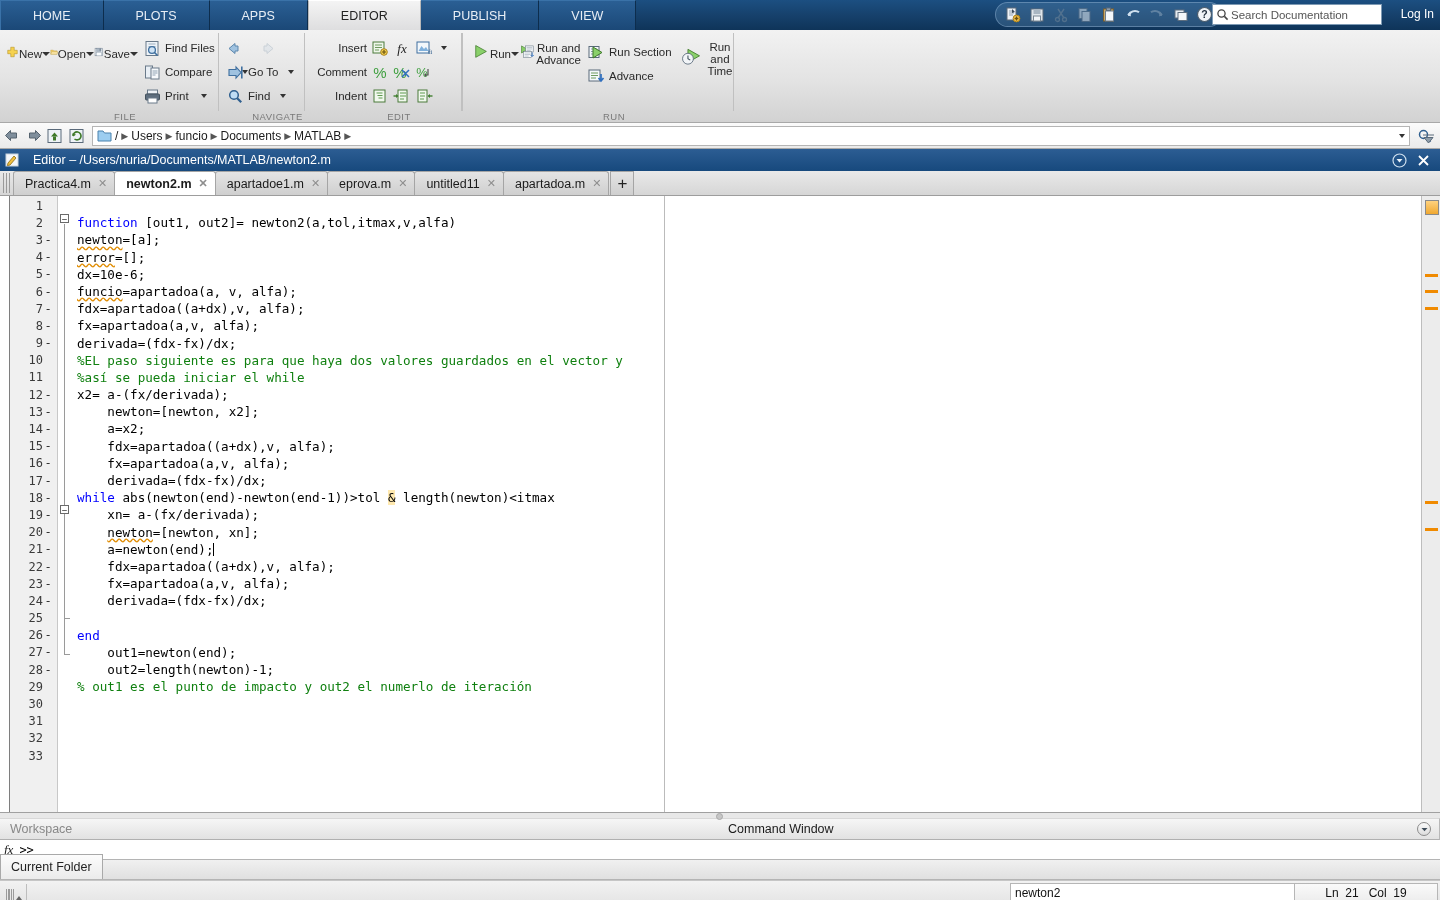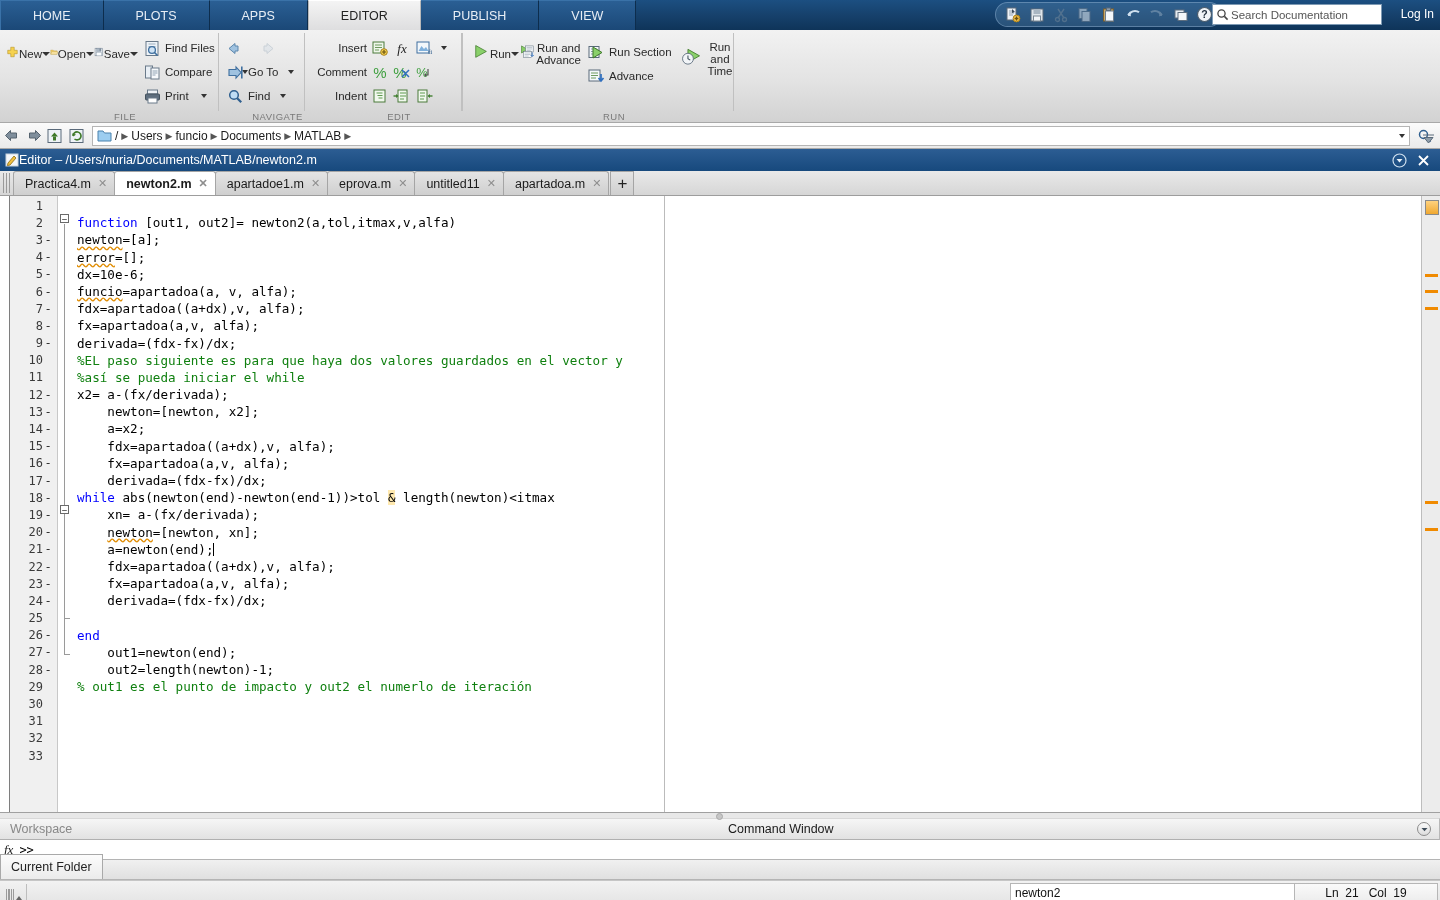--- a/index.html
+++ b/index.html
@@ -102,21 +102,21 @@
     padding: 0 4px; gap: 3px; font-size: 12px; color: #1a1a1a;
     margin-left: 2px;
   }
   .crumb-sep { color: #555; font-size: 9px; }
 
   
   .editor-title {
     height: 22px; width: 100%;
     background: linear-gradient(to bottom, #2c5d93, #17497d);
     display: flex; align-items: center; padding-left: 5px;
-    color: #fff; font-size: 12.5px; gap: 0;
+    color: #fff; font-size: 12.5px; gap: 14px;
   }
   .ed-title-right { margin-left: auto; display: flex; align-items: center; gap: 10px; padding-right: 10px; }
 
   .filetabs {
     height: 25px; width: 100%;
     background: linear-gradient(to bottom, #e9e9e9, #d6d6d6);
     border-bottom: 1px solid #9d9d9d;
     display: flex; align-items: flex-end; padding-left: 3px;
   }
   .grip { width: 8px; height: 20px; margin-right: 2px;

